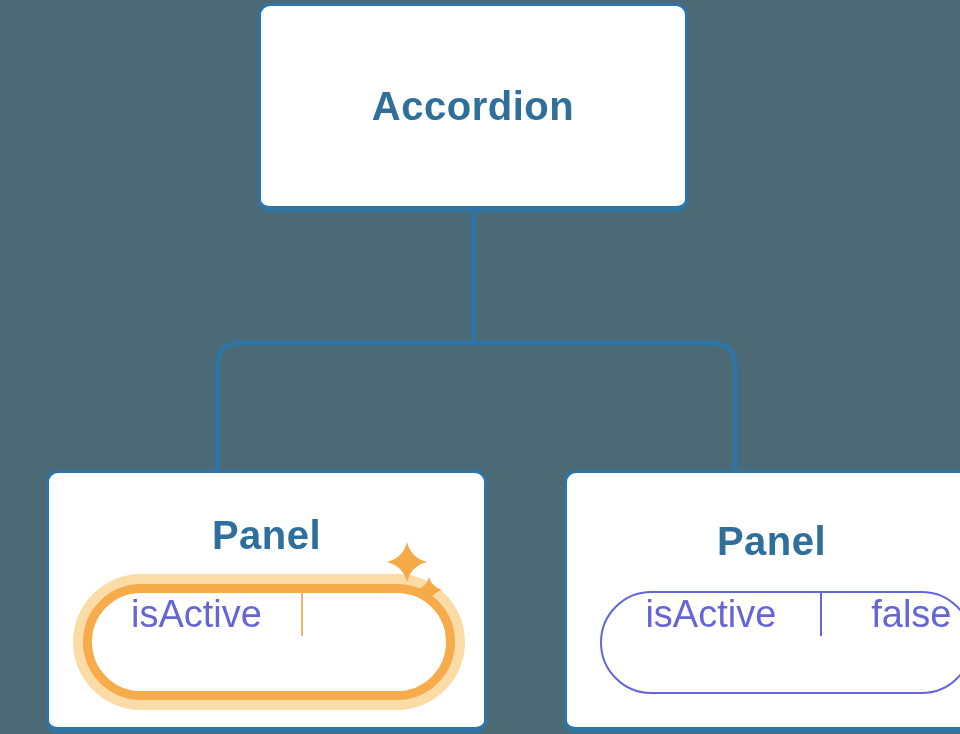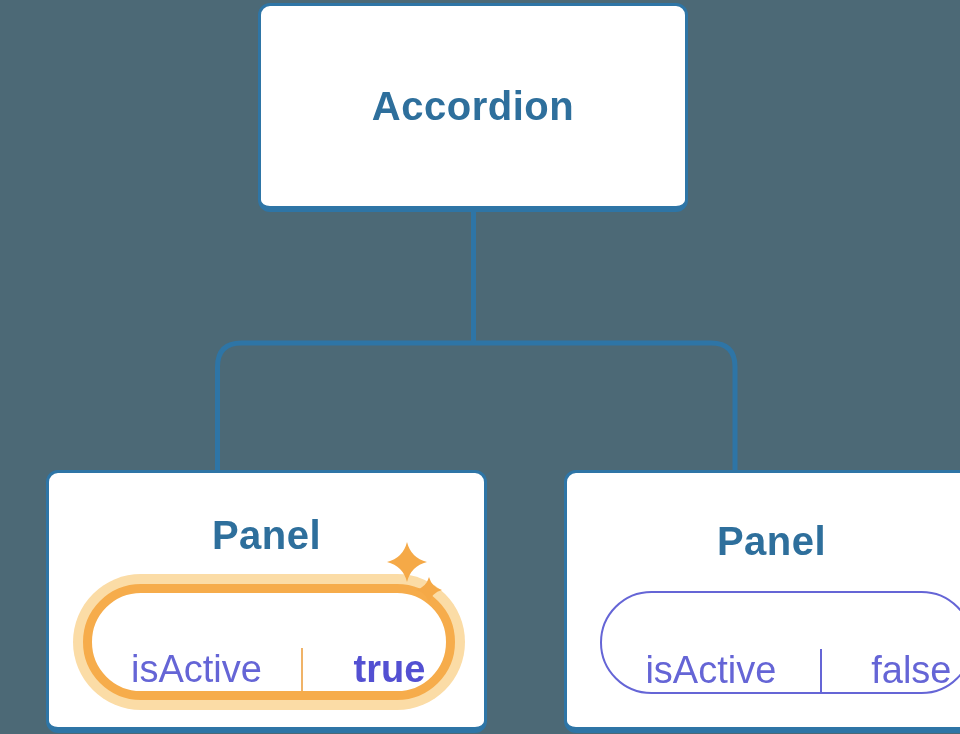--- a/index.html
+++ b/index.html
@@ -52,21 +52,21 @@
     letter-spacing:0.5px;
   }
   .node-panel-left .panel-title{top:40px;}
   .node-panel-right .panel-title{top:46px;}
   .pill{
     position:absolute;
     box-sizing:border-box;
     background:var(--card,#FFFFFF);
     border-radius:999px;
     display:flex;
-    align-items:flex-end;
+    align-items:flex-start;
     gap:30px;
   }
   .pill-active{
     left:34px;top:111px;width:372px;height:116px;
     border:9px solid var(--orange,#F6AC4B);
     box-shadow:0 0 0 10px var(--orangeGlow,#FBDCA6);
   }
   .pill-inactive{
     left:33px;top:118px;width:373px;height:103px;
     border:2.5px solid var(--purple,#6565D6);
@@ -102,21 +102,20 @@
   </svg>
 
   <div class="node node-root">
     <div class="node-title">Accordion</div>
   </div>
 
   <div class="node node-panel node-panel-left">
     <div class="panel-title">Panel</div>
     <div class="pill pill-active">
       <div class="pill-cell pill-cell-name">isActive</div>
-      <div class="pill-cell pill-cell-value">true</div>
     </div>
   </div>
 
   <div class="node node-panel node-panel-right">
     <div class="panel-title">Panel</div>
     <div class="pill pill-inactive">
       <div class="pill-cell pill-cell-name">isActive</div>
       <div class="pill-cell pill-cell-value">false</div>
     </div>
   </div>

